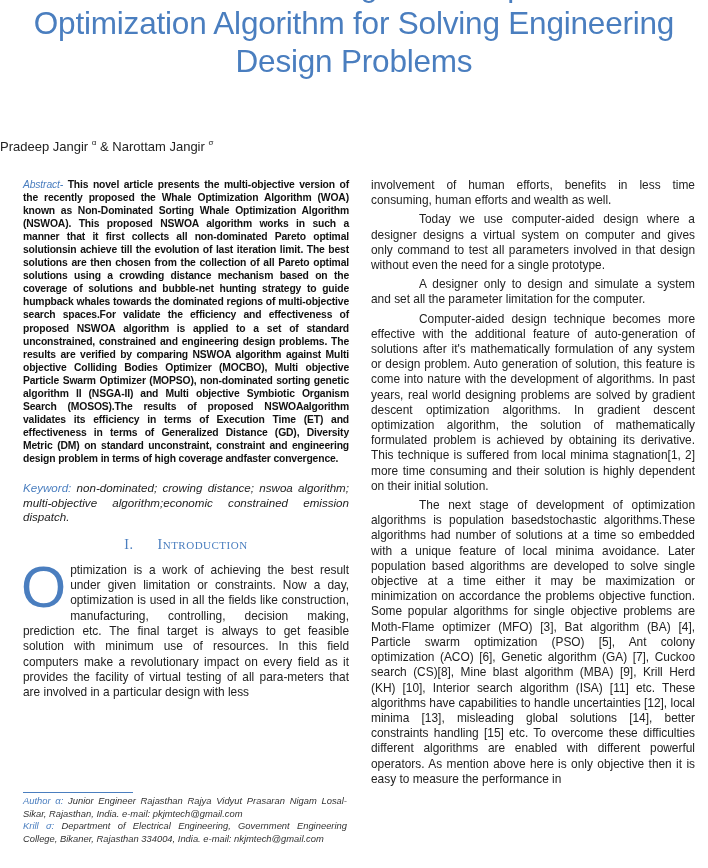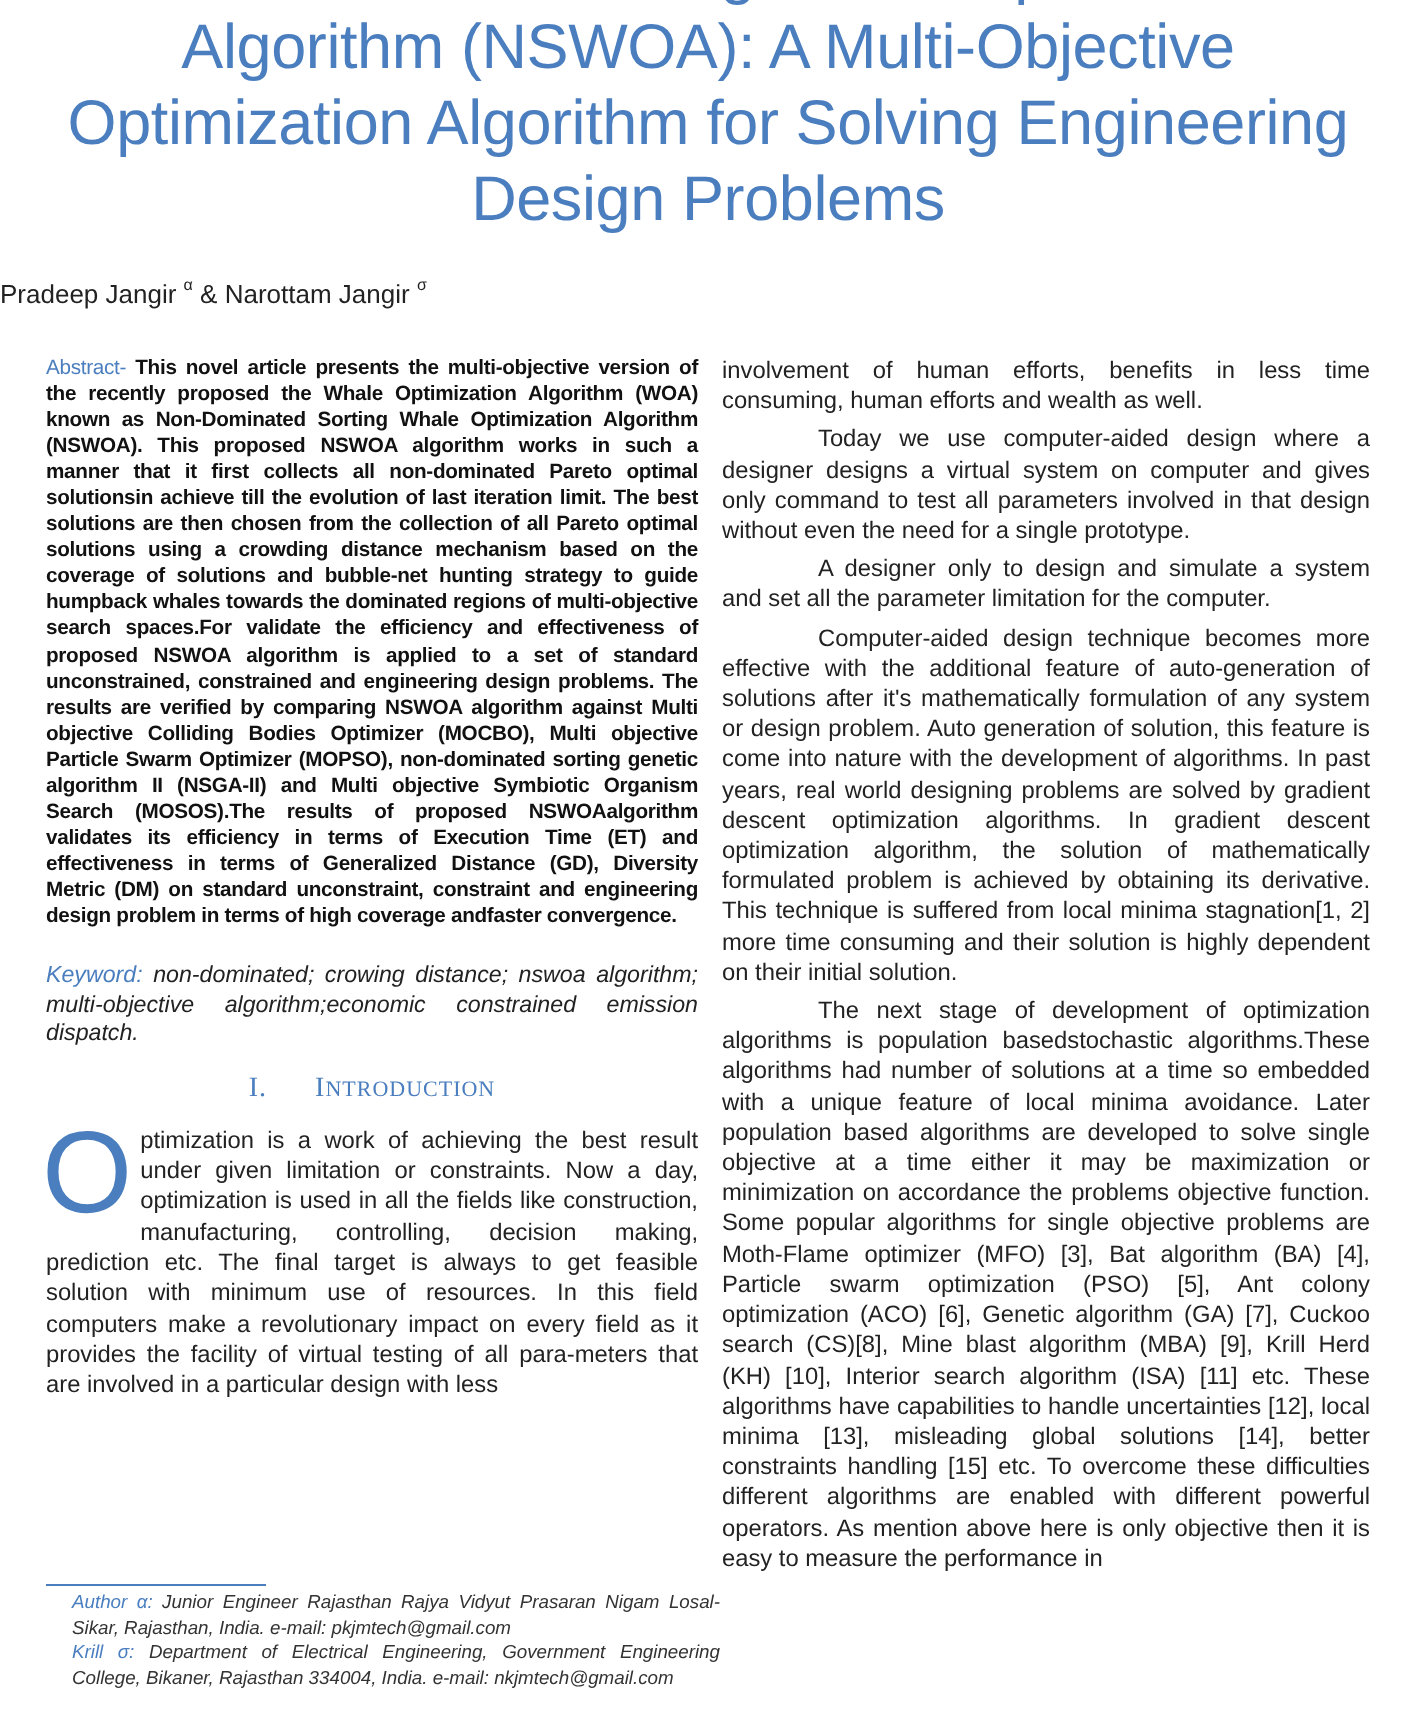--- a/index.html
+++ b/index.html
@@ -3,42 +3,41 @@
   <meta charset="utf-8">
   <style>
     html, body { margin: 0; padding: 0; background: #ffffff; }
     body { width: 708px; height: 868px; overflow: hidden; position: relative; font-family: "Liberation Sans", sans-serif; color: #1a1a1a; }
     .title-block { position: absolute; left: 0; top: -34px; width: 708px; text-align: center; color: #4a7ebf; font-family: "Liberation Sans", sans-serif; font-weight: 300; font-size: 31.5px; line-height: 38px; letter-spacing: -0.2px; }
     .title-line { display: block; white-space: nowrap; }
     .authors { position: absolute; left: 0; top: 139px; width: 708px; text-align: left; font-size: 13px; color: #222; }
     .authors sup { font-size: 8px; position: relative; top: -1px; }
     .col { position: absolute; top: 178px; }
     .col-left { left: 23px; width: 326px; }
-    .col-right { left: 361px; width: 324px; }
+    .col-right { left: 371px; width: 324px; }
     .abstract { font-family: "Liberation Sans", sans-serif; font-weight: bold; font-size: 10.35px; line-height: 13.05px; text-align: justify; color: #111; letter-spacing: -0.15px; }
-    .abstract .lead { color: #4a7ebf; font-weight: normal; }
+    .abstract .lead { color: #4a7ebf; font-style: italic; font-weight: normal; }
     .keywords { margin-top: 16px; font-style: italic; font-size: 11.6px; line-height: 14.6px; text-align: justify; color: #222; }
     .keywords .lead { color: #4a7ebf; }
     .section-head { margin-top: 12px; text-align: center; color: #4a7ebf; font-family: "Liberation Serif", serif; font-size: 14px; letter-spacing: 0.5px; }
     .section-head .num { margin-right: 24px; }
     .section-head .sc { font-size: 11px; }
     .intro { margin-top: 10px; font-size: 11.9px; line-height: 15.3px; text-align: justify; color: #222; }
     .dropcap { float: left; font-size: 58px; line-height: 44px; color: #4a7ebf; margin: 2px 4px 0 -2px; font-family: "Liberation Sans", sans-serif; }
-    .footnote { position: absolute; left: 36px; top: 795px; width: 324px; font-style: italic; font-size: 9.4px; line-height: 12.6px; color: #333; text-align: justify; }
+    .footnote { position: absolute; left: 23px; top: 795px; width: 324px; font-style: italic; font-size: 9.4px; line-height: 12.6px; color: #333; text-align: justify; }
     .footnote-rule { position: absolute; left: 23px; top: 792px; width: 110px; height: 1px; background: #4a7ebf; }
     .footnote .lead { color: #4a7ebf; }
     .para { font-size: 11.9px; line-height: 15.2px; text-align: justify; color: #222; margin: 0 0 4px 0; }
     .para.indent { text-indent: 48px; }
   </style>
 </head>
 <body>
 
 <div class="title-block">
   <span class="title-line">Non-Dominated Sorting Whale Optimization</span>
-  <span class="title-line">Algorithm (NSWOA): A Multi-Objective</span>
   <span class="title-line">Optimization Algorithm for Solving Engineering</span>
   <span class="title-line">Design Problems</span>
 </div>
 
 <div class="authors">
   <span>Pradeep Jangir</span>
   <sup>α</sup>
   <span>&amp;</span>
   <span>Narottam Jangir</span>
   <sup>σ</sup>

